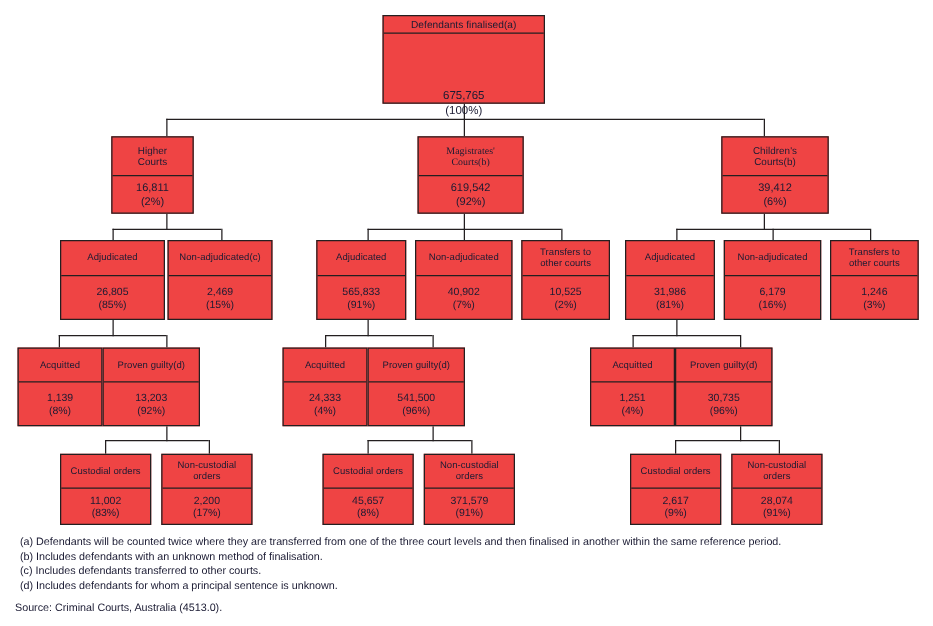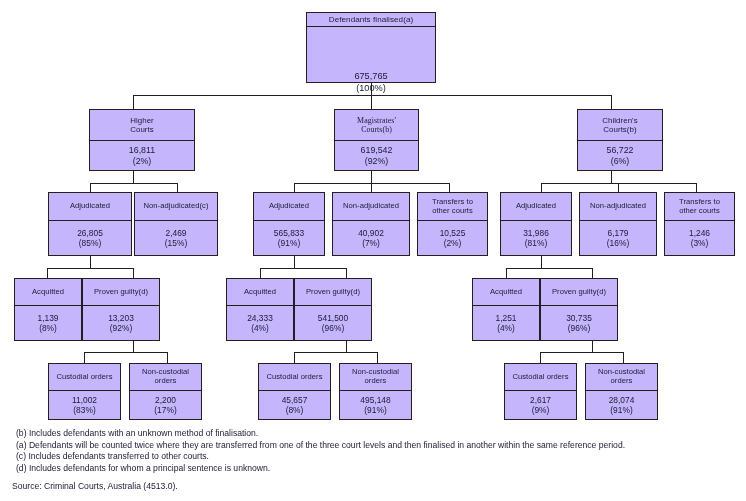--- a/index.html
+++ b/index.html
@@ -18,21 +18,21 @@
     height: 501px;
     background: #ffffff;
     overflow: hidden;
   }
 
   
   .node {
     position: absolute;
     box-sizing: border-box;
     border: 1px solid #231f20;
-    background: #c4b5fd;
+    background: #ef4444;
     display: flex;
     flex-direction: column;
     z-index: 3;
   }
   .node .title {
     box-sizing: border-box;
     border-bottom: 1px solid #231f20;
     display: flex;
     align-items: center;
     justify-content: center;
@@ -156,21 +156,21 @@
   <div class="ln v" style="left:623px; top:352px; height:11px;"></div>
 
   <div class="node root" style="left:306px; top:12px; width:130px; height:71px;">
     <div class="title" style="height:34px;">Defendants finalised(a)</div>
     <div class="value">
       <span>675,765</span>
       <span class="pct">(100%)</span>
     </div>
   </div>
 
-  <div class="node lvl2" style="left:89px; top:109px; width:106px; height:62px;">
+  <div class="node lvl2" style="left:89px; top:109px; width:66px; height:62px;">
     <div class="title" style="height:31px;">Higher
 Courts</div>
     <div class="value">
       <span>16,811</span>
       <span class="pct">(2%)</span>
     </div>
   </div>
 
   <div class="node lvl2" style="left:334px; top:109px; width:85px; height:62px;">
     <div class="title" style="height:31px;font-family:Liberation Serif, serif;">Magistrates'
@@ -178,21 +178,21 @@
     <div class="value">
       <span>619,542</span>
       <span class="pct">(92%)</span>
     </div>
   </div>
 
   <div class="node lvl2" style="left:577px; top:109px; width:86px; height:62px;justify-content:flex-end;">
     <div class="title" style="height:31px;">Children's
 Courts(b)</div>
     <div class="value">
-      <span>56,722</span>
+      <span>39,412</span>
       <span class="pct">(6%)</span>
     </div>
   </div>
 
   <div class="node" style="left:48px; top:192px; width:84px; height:64px;">
     <div class="title" style="height:28px;">Adjudicated</div>
     <div class="value">
       <span>26,805</span>
       <span class="pct">(85%)</span>
     </div>
@@ -326,21 +326,21 @@
     <div class="value">
       <span>45,657</span>
       <span class="pct">(8%)</span>
     </div>
   </div>
 
   <div class="node" style="left:339px; top:363px; width:73px; height:57px;">
     <div class="title" style="height:27px;">Non-custodial
 orders</div>
     <div class="value">
-      <span>495,148</span>
+      <span>371,579</span>
       <span class="pct">(91%)</span>
     </div>
   </div>
 
   <div class="node" style="left:504px; top:363px; width:73px; height:57px;">
     <div class="title" style="height:27px;">Custodial orders</div>
     <div class="value">
       <span>2,617</span>
       <span class="pct">(9%)</span>
     </div>
@@ -349,21 +349,21 @@
   <div class="node" style="left:585px; top:363px; width:73px; height:57px;">
     <div class="title" style="height:27px;">Non-custodial
 orders</div>
     <div class="value">
       <span>28,074</span>
       <span class="pct">(91%)</span>
     </div>
   </div>
 
   <div id="notes">
+    <div class="note">(a) Defendants will be counted twice where they are transferred from one of the three court levels and then finalised in another within the same reference period.</div>
     <div class="note">(b) Includes defendants with an unknown method of finalisation.</div>
-    <div class="note">(a) Defendants will be counted twice where they are transferred from one of the three court levels and then finalised in another within the same reference period.</div>
     <div class="note">(c) Includes defendants transferred to other courts.</div>
     <div class="note">(d) Includes defendants for whom a principal sentence is unknown.</div>
   </div>
 
   <div id="source">Source: Criminal Courts, Australia (4513.0).</div>
 
 </div>
 
 </body></html>

